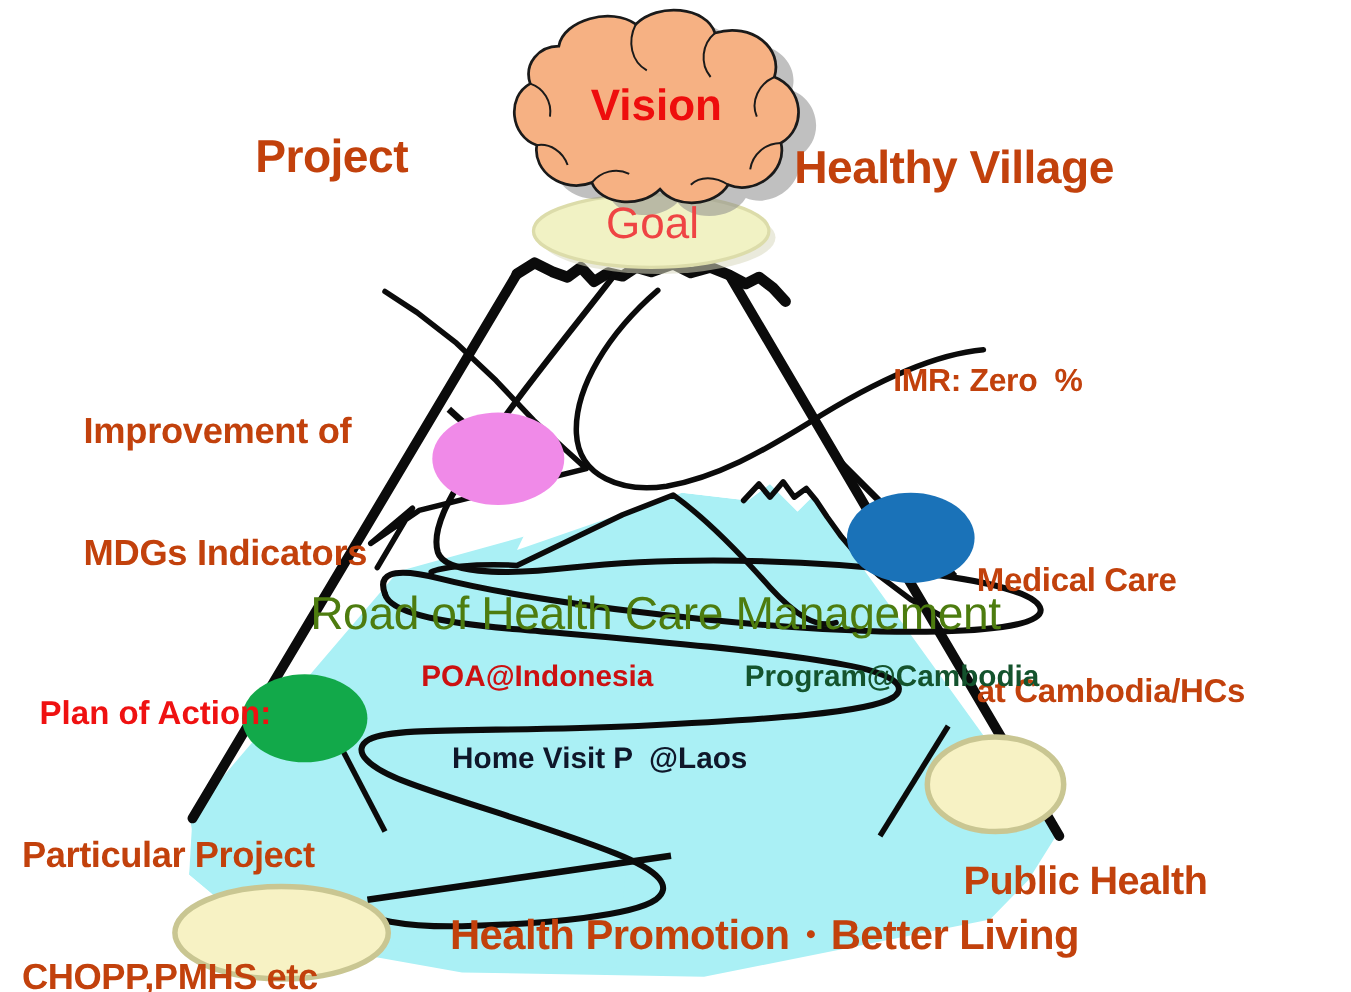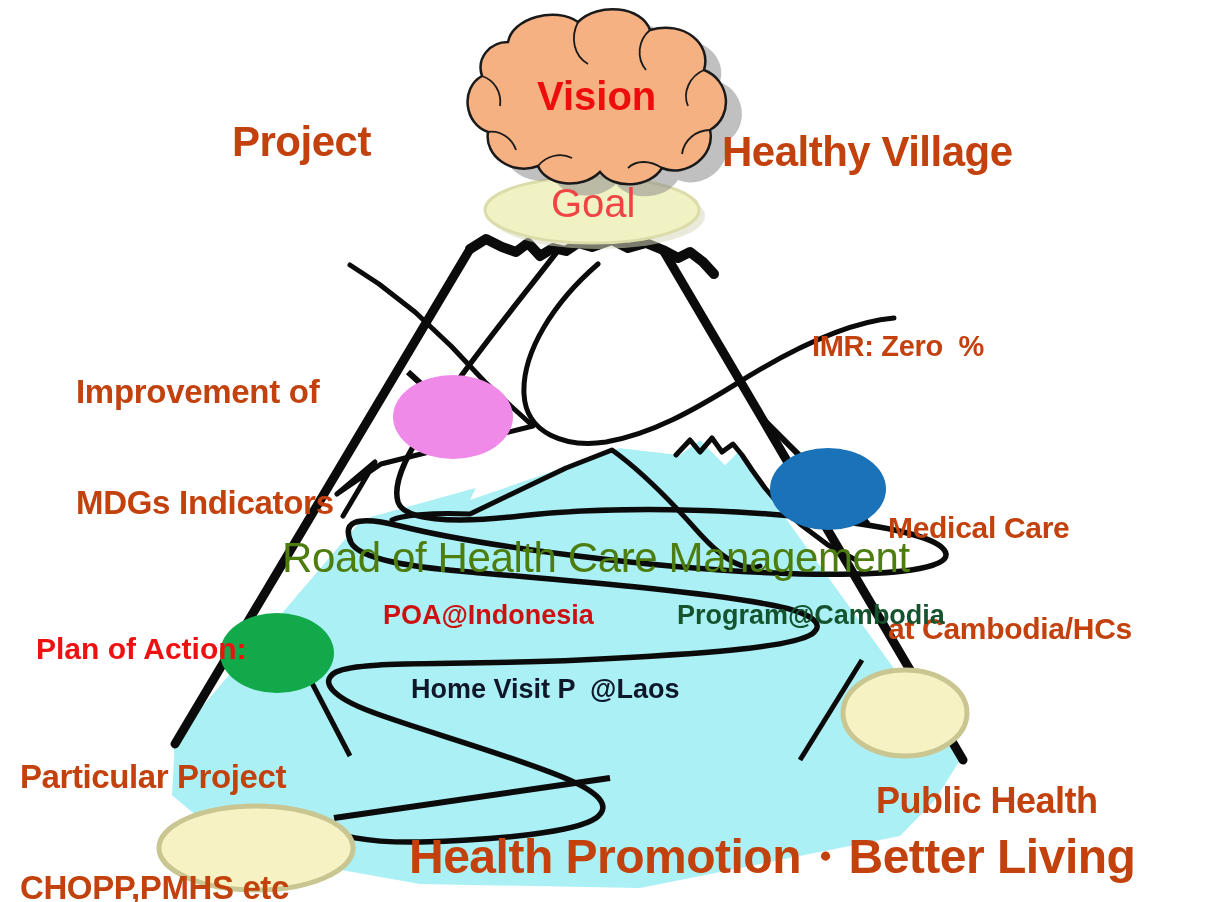--- a/index.html
+++ b/index.html
@@ -41,21 +41,21 @@
   .t-mdg       { left: 76px;   top: 300px;  font-size: 33px; letter-spacing: -0.3px; }
   .t-imr       { left: 812px;  top: 330px;  font-size: 29px; letter-spacing: -0.3px; }
   .t-medical   { left: 888px;  top: 444px;  font-size: 30px; letter-spacing: -0.3px; }
   .t-road      { left: 282px;  top: 534px;  font-size: 42px; font-weight: normal; color: #4d7c0f; letter-spacing: -0.4px; }
   .t-poa       { left: 383px;  top: 600px;  font-size: 27px; color: #cc1111; }
   .t-prog      { left: 677px;  top: 600px;  font-size: 27px; color: #14532d; }
   .t-home      { left: 411px;  top: 650px;  font-size: 27px; color: #0f172a; margin-top: 24px; }
   .t-poaction  { left: 36px;   top: 632px;  font-size: 30px; color: #ef1111; font-weight: bold; }
   .t-partic    { left: 20px;   top: 685px;  font-size: 33px; letter-spacing: -0.4px; }
   .t-public    { left: 876px;  top: 700px;  font-size: 36px; letter-spacing: -0.5px; }
-  .t-promo     { left: 409px;  top: 830px;  font-size: 48px; letter-spacing: -0.5px; }
+  .t-promo     { left: 409px;  top: 830px;  font-size: 38px; letter-spacing: -0.5px; }
 </style>
 </head>
 <body>
 
 <div id="stage">
 
   <svg id="art" viewBox="0 0 1228 902" xmlns="http://www.w3.org/2000/svg">
 
     <polygon points="592,250 960,760 935,800 900,836 640,888 420,884 240,852 172,795 178,770 172,742" fill="#aaf0f5"></polygon>
     <polygon points="592,250 175,742 172,795 240,852 560,880 592,560" fill="#aaf0f5"></polygon>

